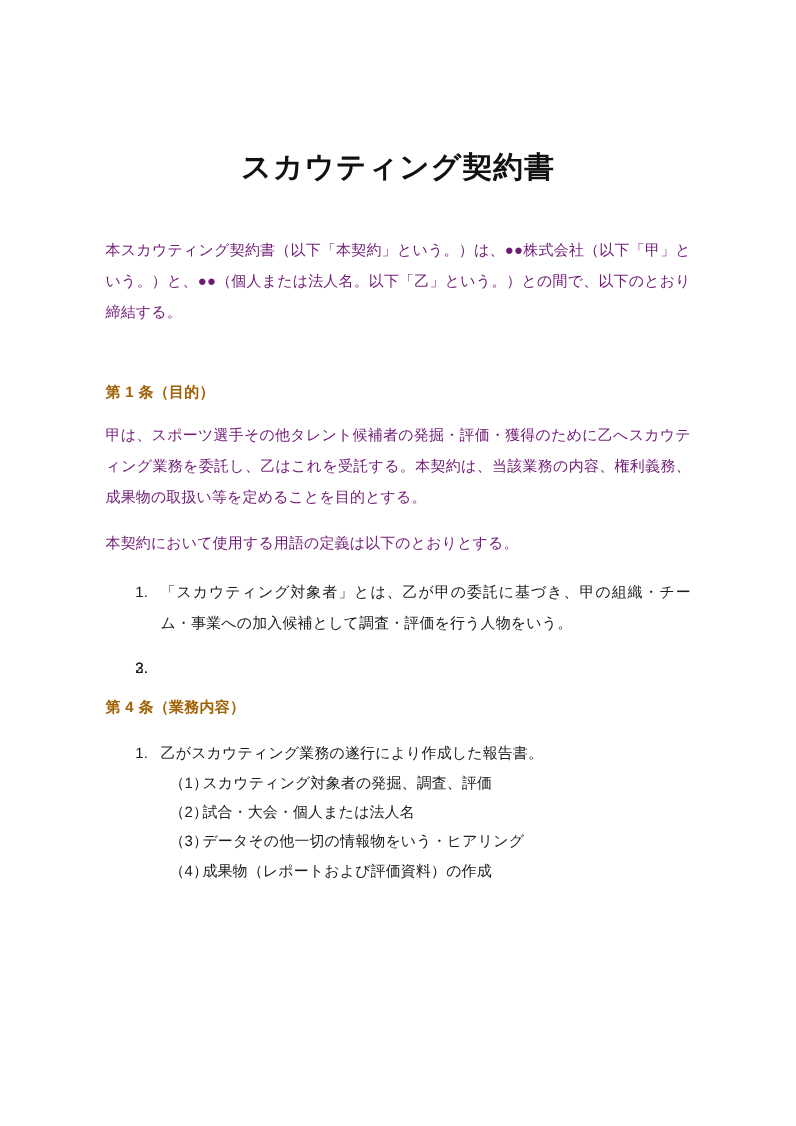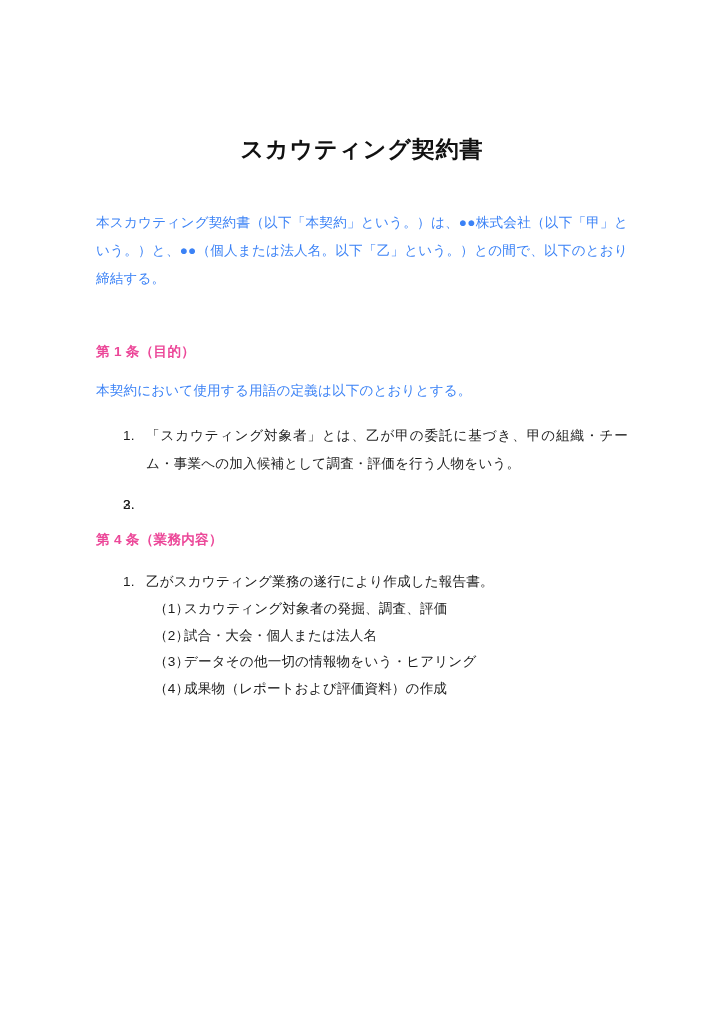--- a/index.html
+++ b/index.html
@@ -29,49 +29,49 @@
     left: 96px;
     top: 0;
     width: 532px;
   }
 
   
   .doc-title {
     margin: 0;
     padding-top: 135px;
     text-align: center;
-    font-size: 23px;
+    font-size: 27px;
     font-weight: bold;
     letter-spacing: 0.04em;
     line-height: 1.3;
     color: #111111;
   }
 
   
   .para {
     margin: 0;
     font-size: 13.6px;
     line-height: 2.06;
     text-align: justify;
     text-justify: inter-ideograph;
     letter-spacing: 0.01em;
-    color: #3b82f6;
+    color: #701a75;
   }
   .intro-para {
     margin-top: 44px;
   }
 
   
   .article-heading {
     margin: 0;
     font-size: 13.6px;
     font-weight: bold;
     line-height: 1.7;
     letter-spacing: 0.02em;
-    color: #ec4899;
+    color: #a16207;
   }
   .art1-heading { margin-top: 47px; }
   .art2-heading { margin-top: 48px; }
   .art3-heading { margin-top: 50px; }
 
   .article-body {
     margin-top: 14px;
   }
 
   
@@ -137,20 +137,21 @@
 <body>
 
 <div class="page">
   <div class="content">
 
     <h1 class="doc-title">スカウティング契約書</h1>
 
     <p class="para intro-para">本スカウティング契約書（以下「本契約」という。）は、●●株式会社（以下「甲」という。）と、●●（個人または法人名。以下「乙」という。）との間で、以下のとおり締結する。</p>
 
     <h2 class="article-heading art1-heading">第 1 条（目的）</h2>
+    <p class="para article-body">甲は、スポーツ選手その他タレント候補者の発掘・評価・獲得のために乙へスカウティング業務を委託し、乙はこれを受託する。本契約は、当該業務の内容、権利義務、成果物の取扱い等を定めることを目的とする。</p>
 
     <p class="para article-body">本契約において使用する用語の定義は以下のとおりとする。</p>
 
     <ol class="num-list spaced">
       <li class="num-item">
         <span class="num-marker">1.</span>
         <span>「スカウティング対象者」とは、乙が甲の委託に基づき、甲の組織・チーム・事業への加入候補として調査・評価を行う人物をいう。</span>
       </li>
       <li class="num-item">
         <span class="num-marker">2.</span>

